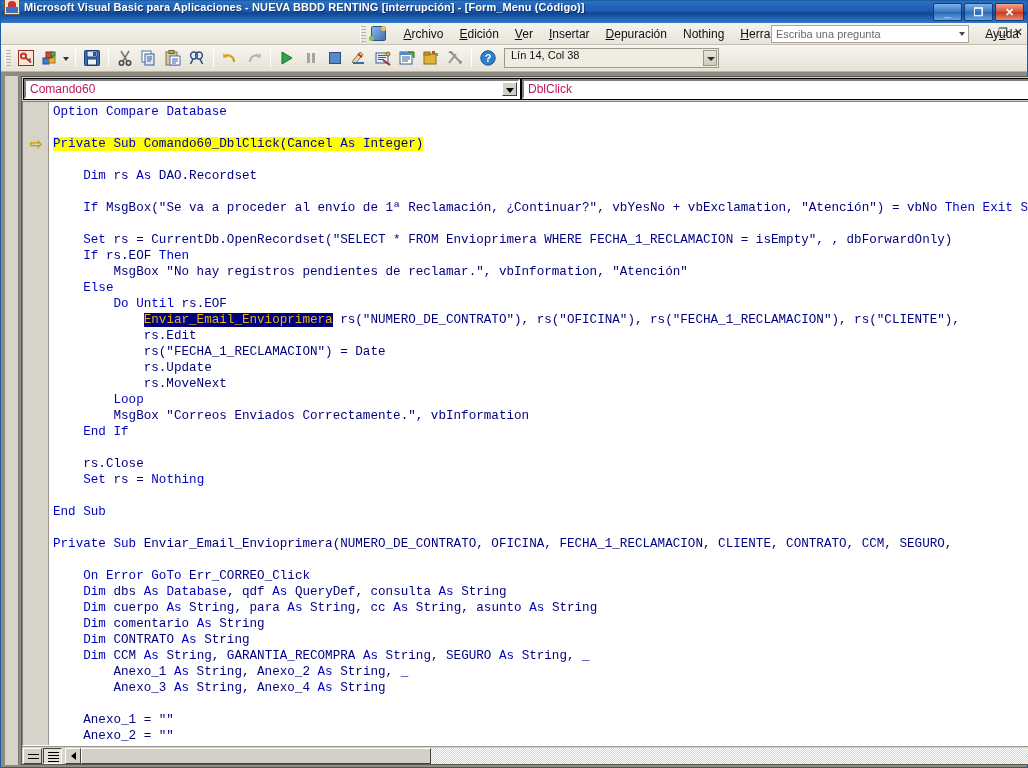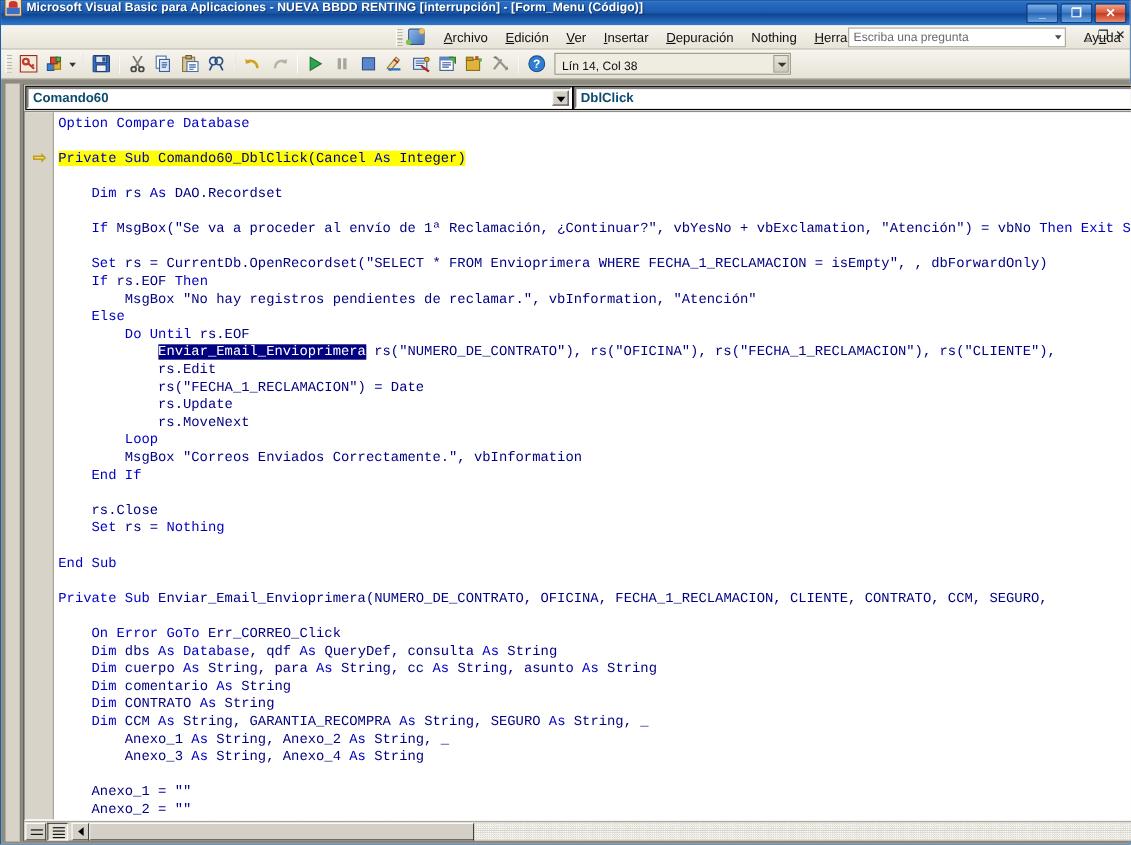--- a/index.html
+++ b/index.html
@@ -140,21 +140,21 @@
     width: 9px; height: 22px; position: relative; flex: 0 0 auto;
   }
   .tb-caret::after {
     content:""; position:absolute; left:1px; top:10px;
     border-left:3px solid transparent;border-right:3px solid transparent;
     border-top:4px solid #333;
   }
   .pos-box {
     margin-left: 4px; height: 20px; width: 215px;
     background: #efece2; border: 1px solid #9c988b;
-    display: flex; align-items: flex-end; padding-left: 6px;
+    display: flex; align-items: flex-start; padding-left: 6px;
     position: relative;
   }
   .pos-box span { font-size: 11px; color: #101010; }
   .pos-box .sizer {
     position: absolute; right: 1px; top: 1px; width: 14px; height: 16px;
     background: linear-gradient(to bottom,#e8e5db,#cfcabb);
     border: 1px solid #9c988b;
   }
   .pos-box .sizer::after {
     content:""; position:absolute; left:3px; top:6px;
@@ -186,21 +186,21 @@
   .combo {
     height: 20px; background: #fff;
     border: 2px solid; border-color: #808080 #fff #fff #808080;
     outline: 1px solid #000;
     display: flex; align-items: center;
     position: relative;
   }
   .combo.left { width: 496px; }
   .combo.right { flex: 1 1 auto; }
   .combo .val {
-    font-size: 12px; font-weight: bold; color: #0c4a6e;
+    font-size: 12px; font-weight: normal; color: #be185d;
     padding-left: 4px; white-space: nowrap;
   }
   .combo .dd {
     position: absolute; right: 1px; top: 1px;
     width: 15px; height: 14px;
     background: #d4d0c8;
     border: 1px solid; border-color: #fff #404040 #404040 #fff;
   }
   .combo .dd::after {
     content:""; position:absolute; left:3px; top:5px;
@@ -236,21 +236,21 @@
     margin: 0; padding: 2px 0 0 4px;
     font-family: "Liberation Mono", "DejaVu Sans Mono", monospace;
     font-size: 12.6px;
     line-height: 16px;
     color: #000080;
     white-space: pre;
     letter-spacing: 0px;
   }
   pre.code .kw { color: #0000c0; }
   .hl-break { background: #ffff00; color: #000080; }
-  .hl-sel { background: #000080; color: #ffffff; text-align: center; }
+  .hl-sel { background: #000080; color: #eab308; text-align: center; }
 
   .hbar {
     height: 18px; flex: 0 0 auto;
     background: #d7d3c8;
     display: flex; align-items: center;
     border-top: 1px solid #9b978c;
   }
   .view-btn {
     width: 19px; height: 16px; margin-left: 1px;
     background: #d4d0c8;

